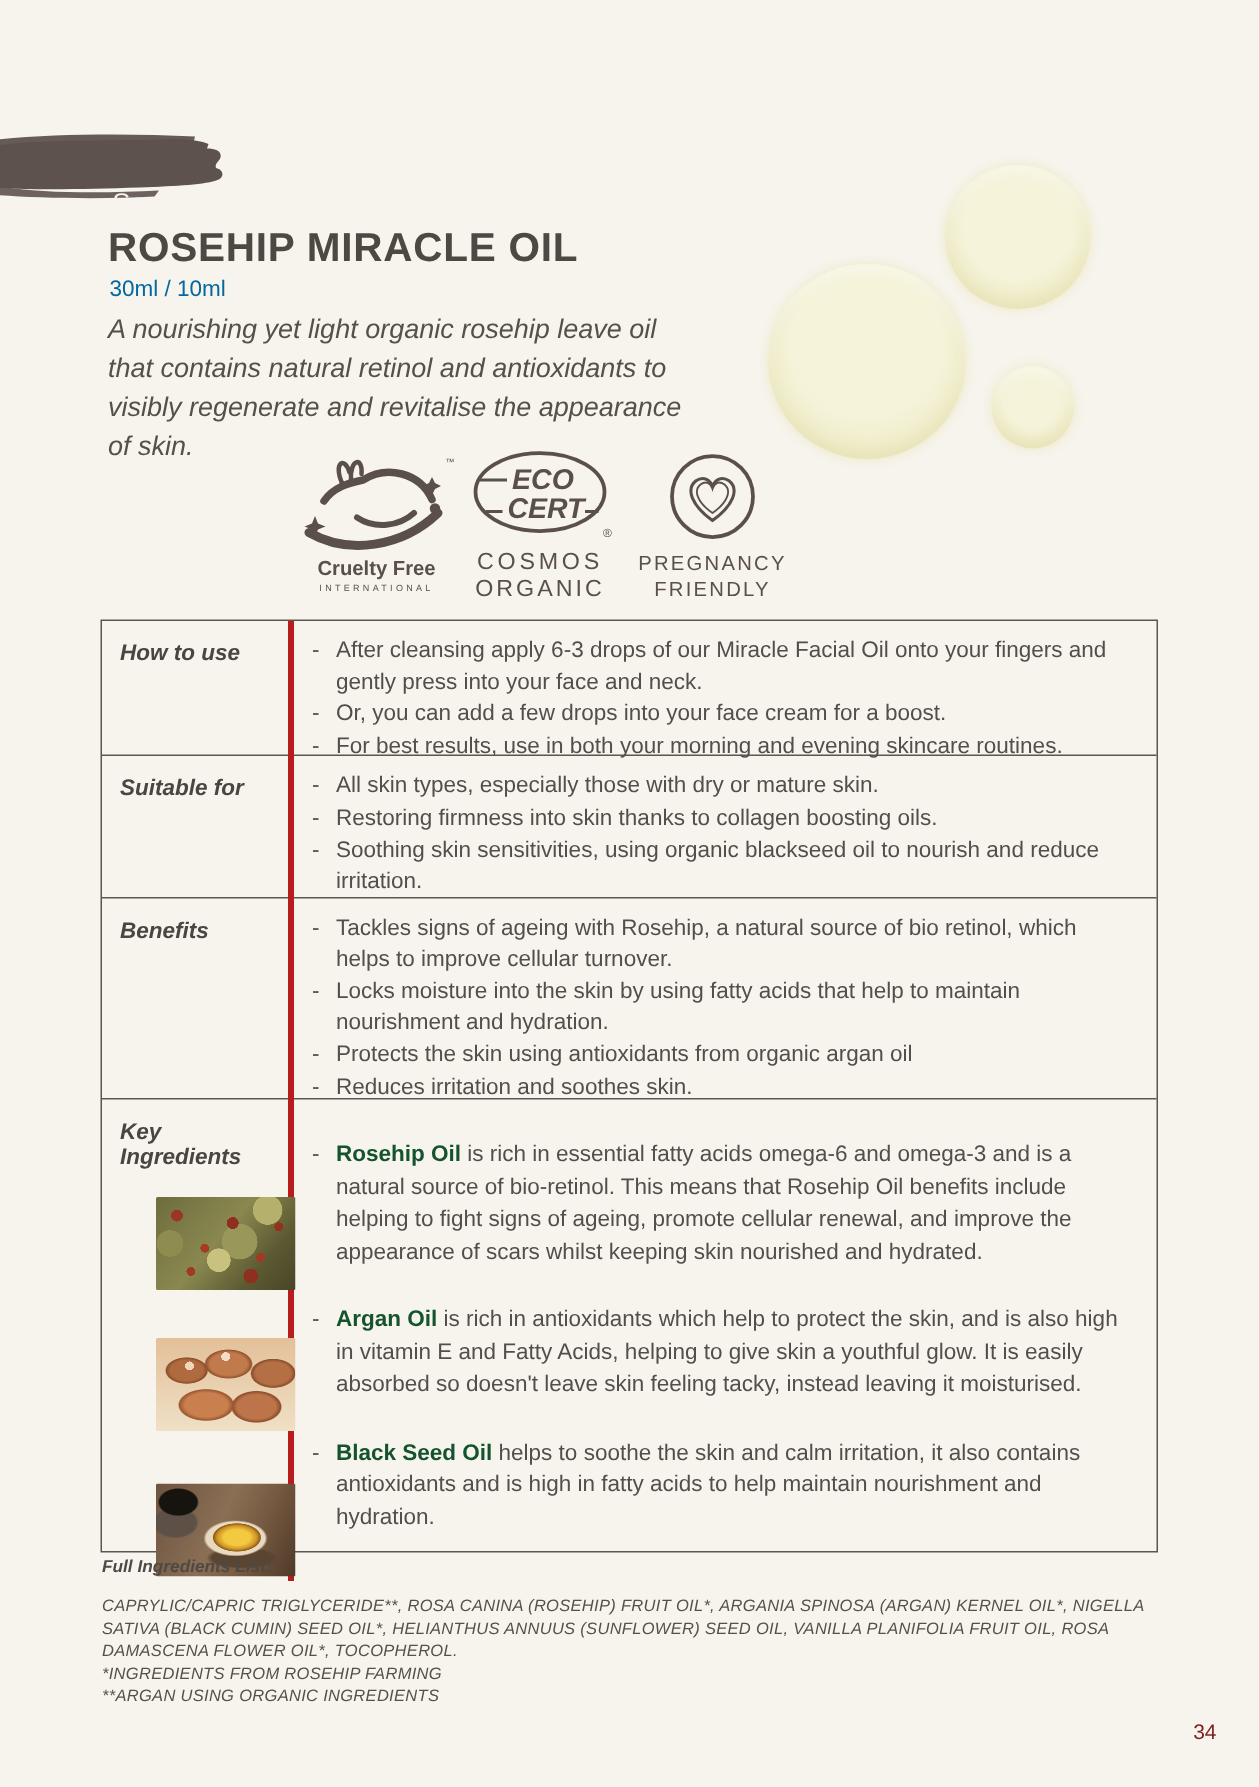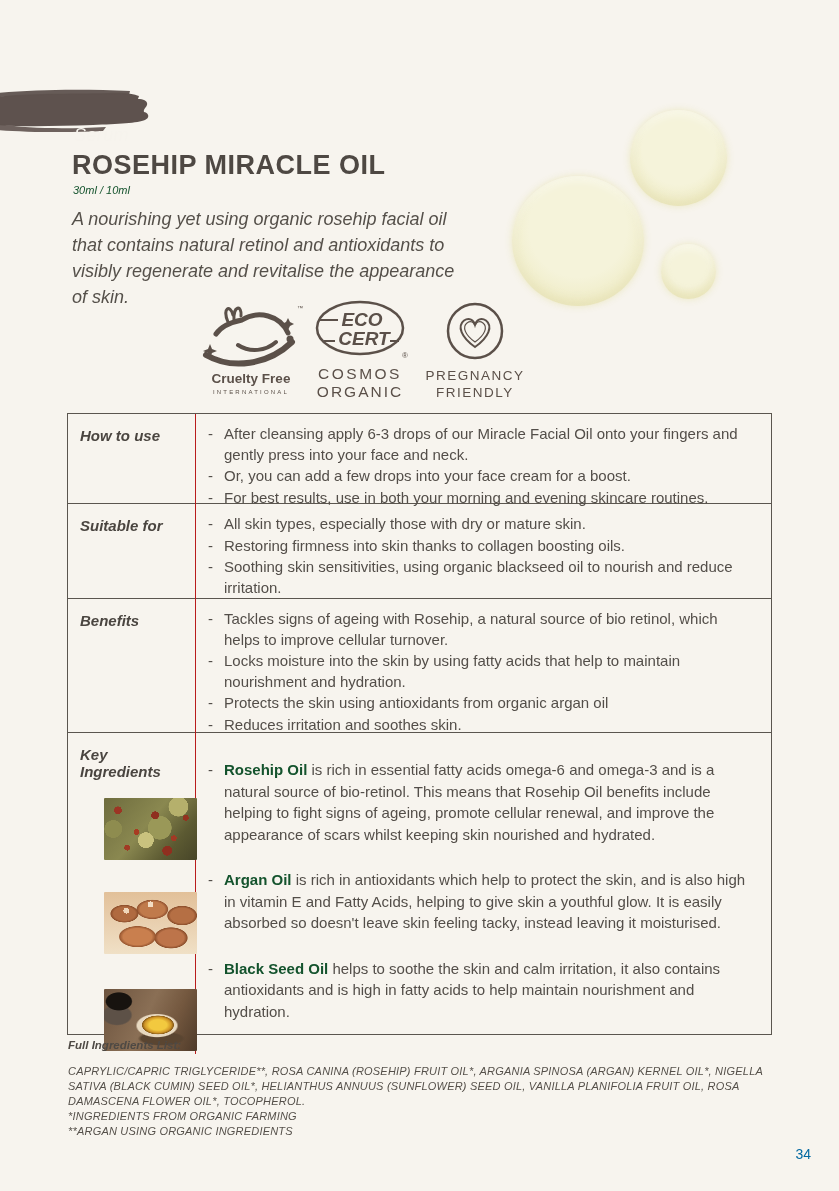--- a/index.html
+++ b/index.html
@@ -5,21 +5,21 @@
   html,body{margin:0;padding:0;}
   body{font-family:"Liberation Sans",sans-serif;}
   .page{position:relative;width:839px;height:1191px;background:#f7f4ee;overflow:hidden;color:#55504a;}
 
   
   .brush-wrap{position:absolute;left:-2px;top:87px;width:168px;height:48px;}
   .brush-label{position:absolute;left:74px;top:100px;font-style:italic;font-size:18px;color:#f6f3ed;letter-spacing:.4px;margin-top:25px;}
 
   
   .title{position:absolute;left:72px;top:150px;font-size:27px;font-weight:bold;letter-spacing:.5px;color:#4e4843;}
-  .sizes{position:absolute;left:73px;top:184px;font-style:italic;font-size:11px;color:#14532d;}
+  .sizes{position:absolute;left:73px;top:184px;font-size:15px;color:#0369a1;}
   .description{position:absolute;left:72px;top:206px;font-style:italic;font-size:18px;line-height:26px;color:#55504a;}
 
   
   .drop{position:absolute;border-radius:50%;
     background:radial-gradient(circle at 50% 40%, #f5f3da 0 48%, #f0edc9 72%, #eae7bc 94%);
     box-shadow:0 0 7px rgba(234,231,188,.9), inset 0 -5px 10px rgba(221,216,162,.45), inset 0 4px 8px rgba(255,255,255,.55);}
   .drop.big{left:512px;top:176px;width:132px;height:130px;}
   .drop.med{left:630px;top:110px;width:97px;height:96px;}
   .drop.small{left:661px;top:244px;width:55px;height:55px;}
 
@@ -27,21 +27,21 @@
   .badge{position:absolute;top:300px;}
   .badge svg{display:block;}
   .logo-stroke{stroke:#5b5049;fill:none;}
   .logo-fill{fill:#5b5049;}
   .badge text{fill:#5b5049;}
 
   
   .info-table{position:absolute;left:67px;top:413px;width:703px;border:1px solid #5b564f;background:transparent;}
   .t-row{display:grid;grid-template-columns:128px 1fr;border-top:1px solid #5b564f;}
   .t-row:first-child{border-top:none;}
-  .t-label{border-right:1px solid #b91c1c;padding:13px 8px 0 12px;font-style:italic;font-weight:bold;font-size:15px;color:#4a4540;}
+  .t-label{border-right:4px solid #b91c1c;padding:13px 8px 0 12px;font-style:italic;font-weight:bold;font-size:15px;color:#4a4540;}
   .t-content{padding:10px 16px 8px 12px;font-size:15px;line-height:20.5px;color:#534e49;}
   .r-howto{height:89px;}
   .r-suitable{height:94px;}
   .r-benefits{height:133px;}
   .r-keying{height:301px;}
   .bullet{display:flex;margin-bottom:1px;}
   .dash{flex:none;width:16px;}
   .b-text{flex:1;}
   .r-keying .t-content{padding-top:26px;line-height:21.5px;}
   .bullet.ing{margin-bottom:24px;}
@@ -80,41 +80,41 @@
       radial-gradient(ellipse 16px 11px at 16% 20%, #17130f 78%, transparent 86%),
       radial-gradient(ellipse 19px 13px at 14% 42%, #5d5147 72%, transparent 82%),
       radial-gradient(ellipse 30px 9px at 62% 80%, #5a4531 68%, transparent 80%),
       linear-gradient(115deg, #6d543f, #8a6f55 45%, #74583f 70%, #4e3a29);}
 
   
   .footer{position:absolute;left:68px;top:1039px;width:703px;color:#55504a;}
   .fi-heading{font-weight:bold;font-style:italic;font-size:11.5px;color:#4e4944;margin-bottom:13px;}
   .fi-list{font-style:italic;font-size:11px;line-height:15px;letter-spacing:.2px;}
   .fi-note{font-style:italic;font-size:11px;line-height:15px;letter-spacing:.2px;}
-  .page-number{position:absolute;right:28px;top:1146px;font-size:14px;color:#0369a1;}
+  .page-number{position:absolute;right:28px;top:1146px;font-size:14px;color:#7f1d1d;}
 </style>
 </head>
 <body>
 
 <div class="page">
 
   <div class="brush-wrap">
     <svg width="168" height="48" viewBox="0 0 168 48">
       <path fill="#5e524e" d="M0,10 C25,6 70,7 110,6 C125,5 136,7 141,9 L140,12 C146,12 150,14 149,18 C148,21 145,22 146,25 C151,26 152,31 147,33 C140,36 120,37 95,38 C60,39 25,40 0,38 Z"></path>
       <path fill="#5e524e" opacity=".95" d="M0,6 C40,2 90,2 132,4 L131,8 C90,6 40,8 0,10 Z"></path>
       <path fill="#5e524e" opacity=".9" d="M0,37 C30,42 70,42 108,40 L105,44 C70,46 25,45 0,43 Z"></path>
     </svg>
   </div>
   <div class="brush-label">Serum</div>
 
   <div class="title">ROSEHIP MIRACLE OIL</div>
   <div class="sizes">30ml / 10ml</div>
   <div class="description">
 
-      <div>A nourishing yet using organic rosehip facial oil</div>
+      <div>A nourishing yet light organic rosehip leave oil</div>
 
       <div>that contains natural retinol and antioxidants to</div>
 
       <div>visibly regenerate and revitalise the appearance</div>
 
       <div>of skin.</div>
     </div>
 
   <div class="drop big"></div>
   <div class="drop med"></div>
@@ -253,19 +253,19 @@
             <span class="b-text"><b>Black Seed Oil</b><span> helps to soothe the skin and calm irritation, it also contains antioxidants and is high in fatty acids to help maintain nourishment and hydration.</span></span>
           </div>
         </div>
     </div>
 
   </div>
 
   <div class="footer">
     <div class="fi-heading">Full Ingredients List:</div>
     <div class="fi-list">CAPRYLIC/CAPRIC TRIGLYCERIDE**, ROSA CANINA (ROSEHIP) FRUIT OIL*, ARGANIA SPINOSA (ARGAN) KERNEL OIL*, NIGELLA SATIVA (BLACK CUMIN) SEED OIL*, HELIANTHUS ANNUUS (SUNFLOWER) SEED OIL, VANILLA PLANIFOLIA FRUIT OIL, ROSA DAMASCENA FLOWER OIL*, TOCOPHEROL.</div>
-    <div class="fi-note">*INGREDIENTS FROM ORGANIC FARMING</div>
+    <div class="fi-note">*INGREDIENTS FROM ROSEHIP FARMING</div>
     <div class="fi-note">**ARGAN USING ORGANIC INGREDIENTS</div>
   </div>
 
   <div class="page-number">34</div>
 
 </div>
 
 </body></html>

